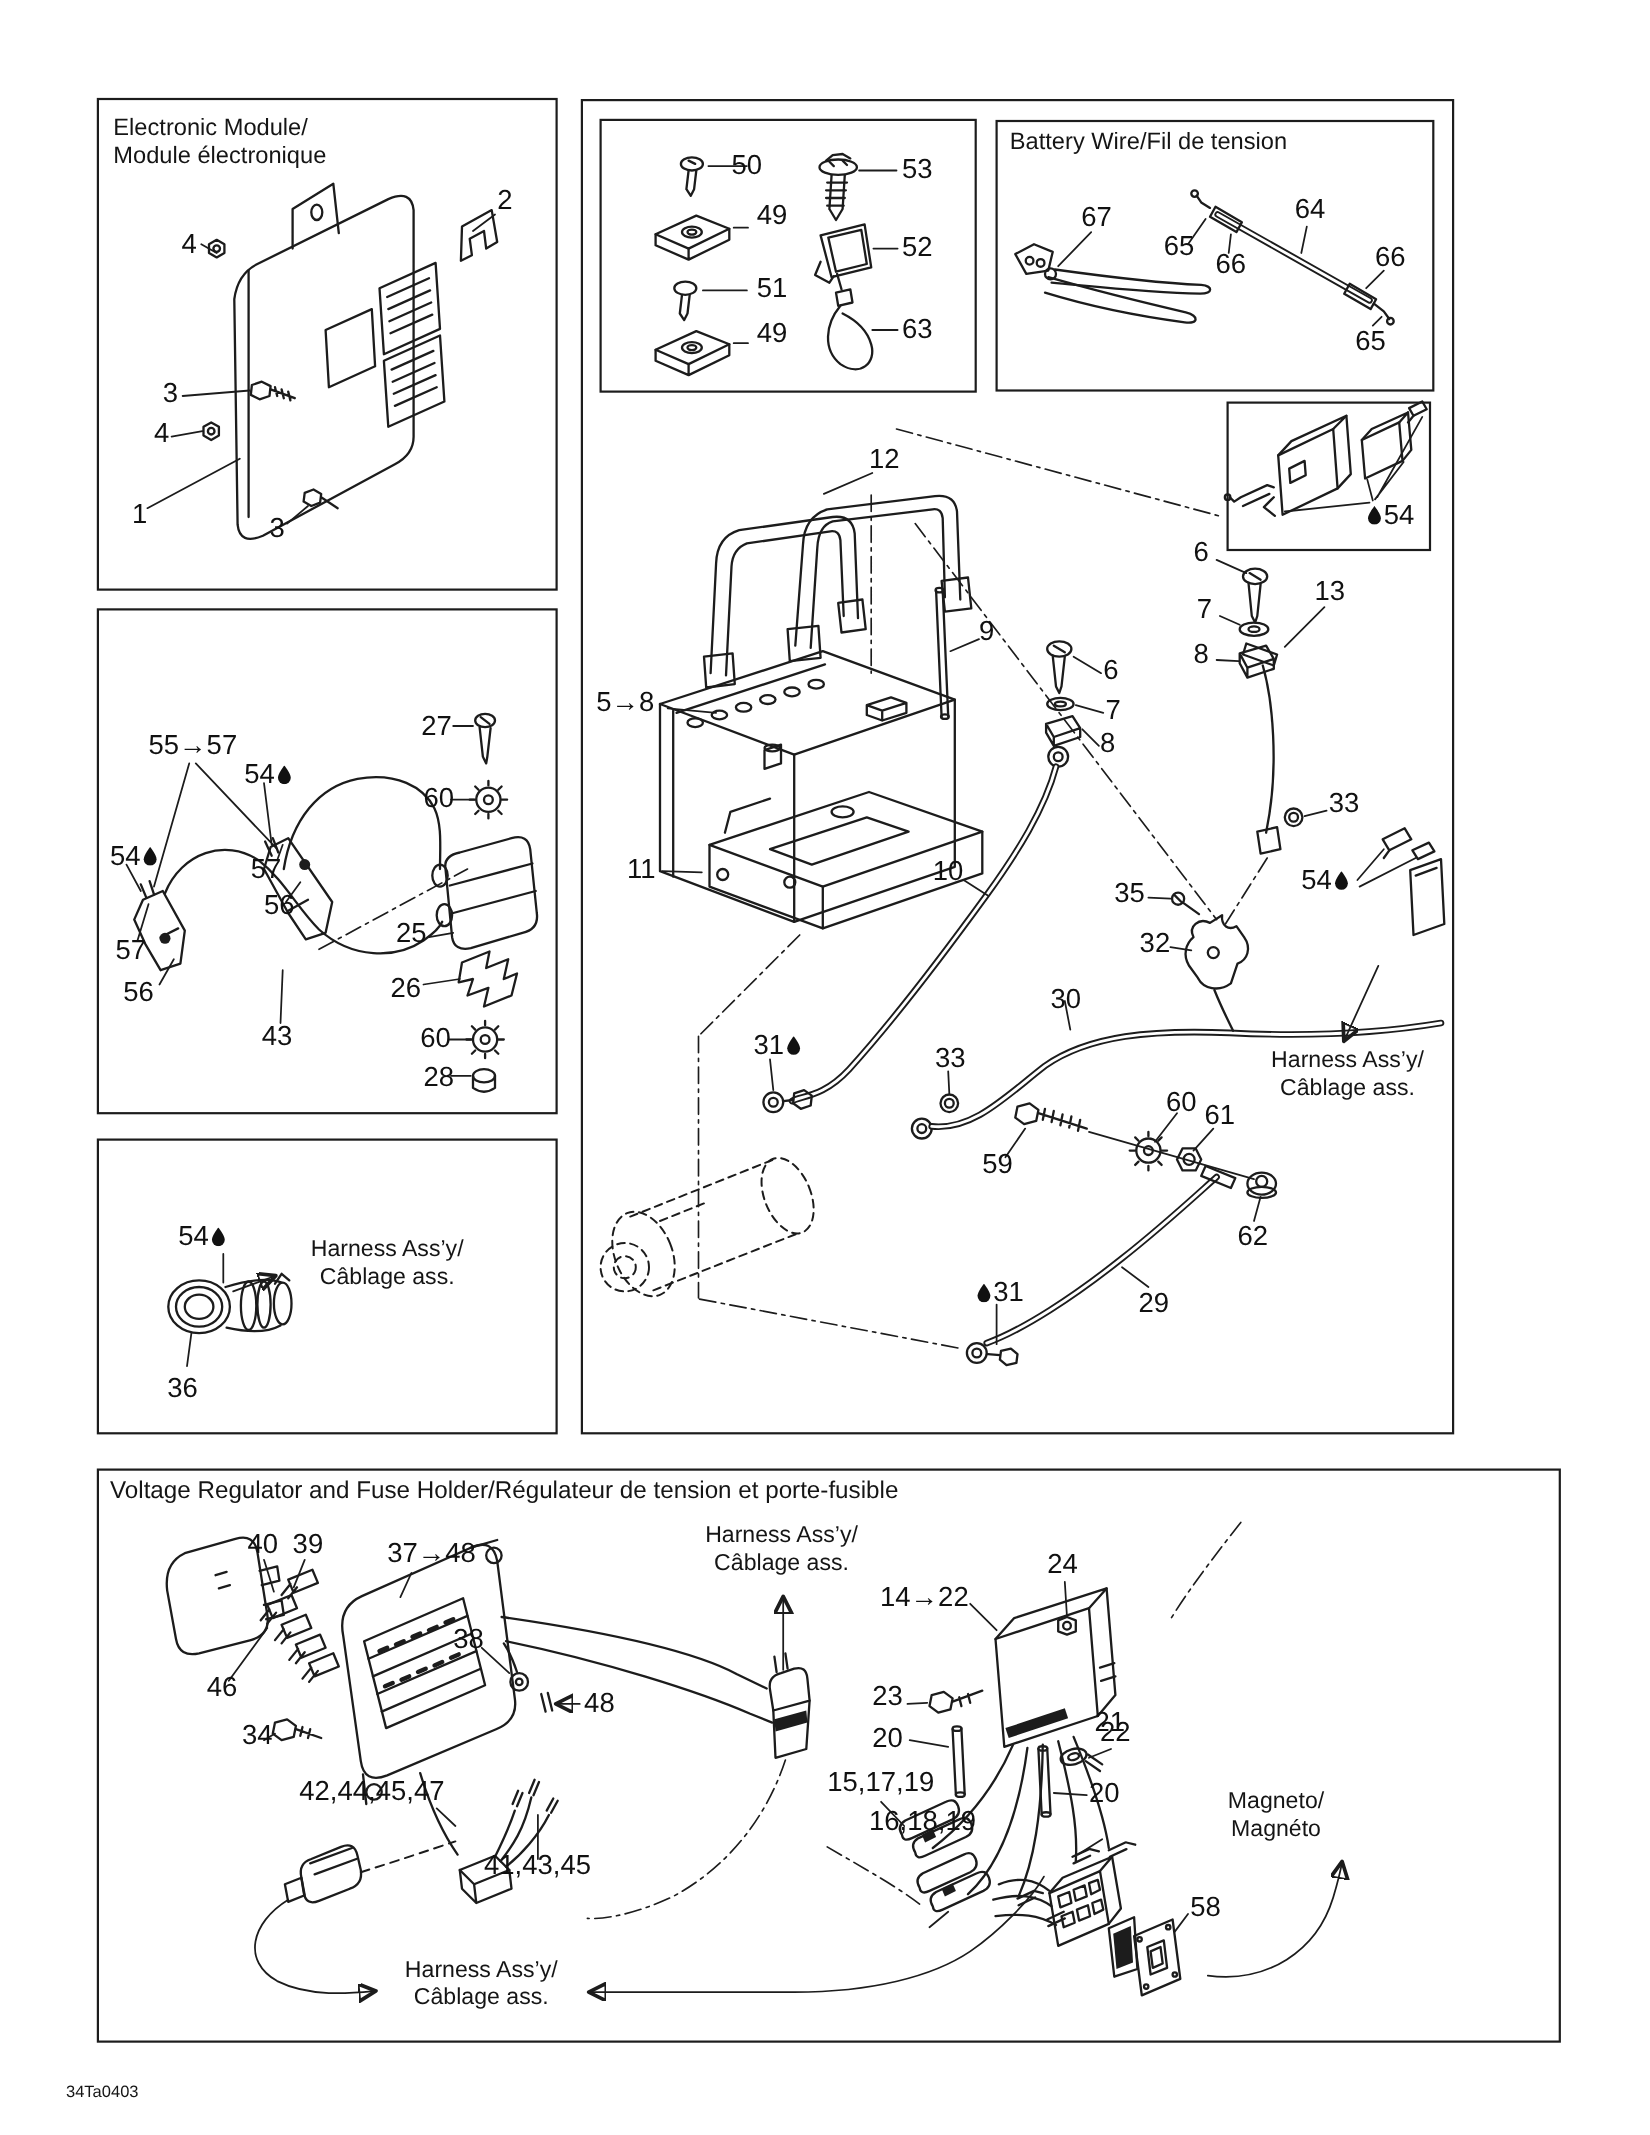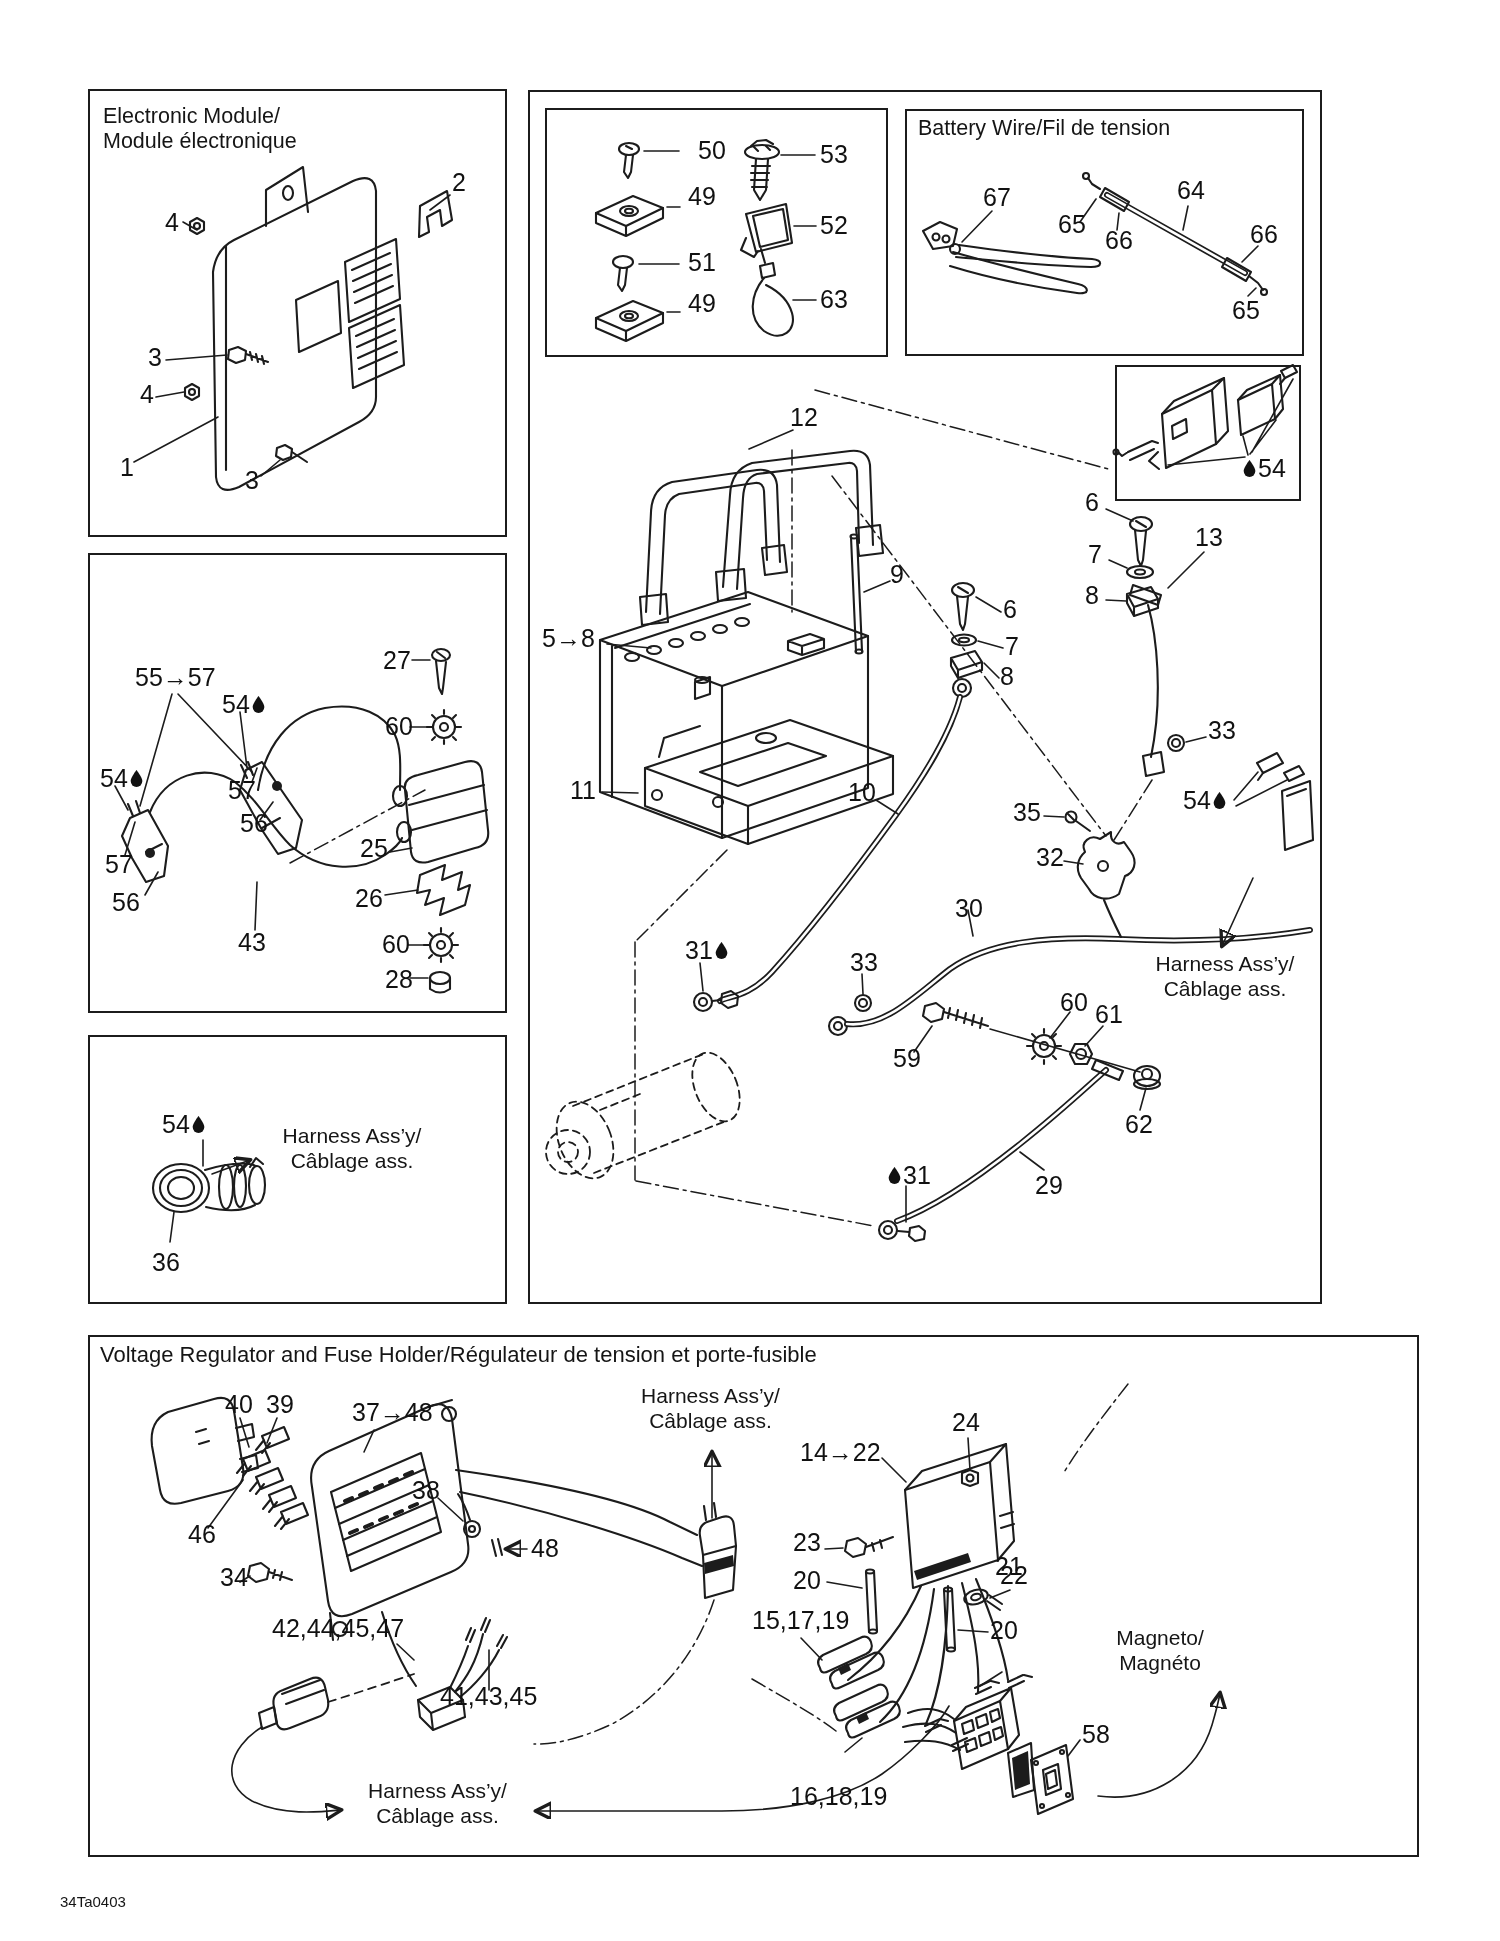--- a/index.html
+++ b/index.html
@@ -407,21 +407,21 @@
 <div class="co" style="left:140px;top:382px">
       <span>4</span>
     </div>
 <div class="co" style="left:120px;top:455px">
       <span>1</span>
     </div>
 <div class="co" style="left:245px;top:468px">
       <span>3</span>
     </div>
 
-<div class="co" style="left:698px;top:138px">
+<div class="co" style="left:665px;top:138px">
       <span>50</span>
     </div>
 <div class="co" style="left:688px;top:184px">
       <span>49</span>
     </div>
 <div class="co" style="left:688px;top:250px">
       <span>51</span>
     </div>
 <div class="co" style="left:688px;top:291px">
       <span>49</span>
@@ -657,21 +657,21 @@
     </div>
 <div class="co" style="left:1000px;top:1563px">
       <span>22</span>
     </div>
 <div class="co" style="left:990px;top:1618px">
       <span>20</span>
     </div>
 <div class="co" style="left:995px;top:1554px">
       <span>21</span>
     </div>
-<div class="co" style="left:790px;top:1784px">
+<div class="co" style="left:790px;top:1644px">
       <span>16,18,19</span>
     </div>
 <div class="co" style="left:1082px;top:1722px">
       <span>58</span>
     </div>
 <div class="harness" style="left:613px;top:1384px;width:195px">
       <div>Harness Ass’y/</div>
       <div>Câblage ass.</div>
     </div>
 <div class="harness" style="left:340px;top:1779px;width:195px">

